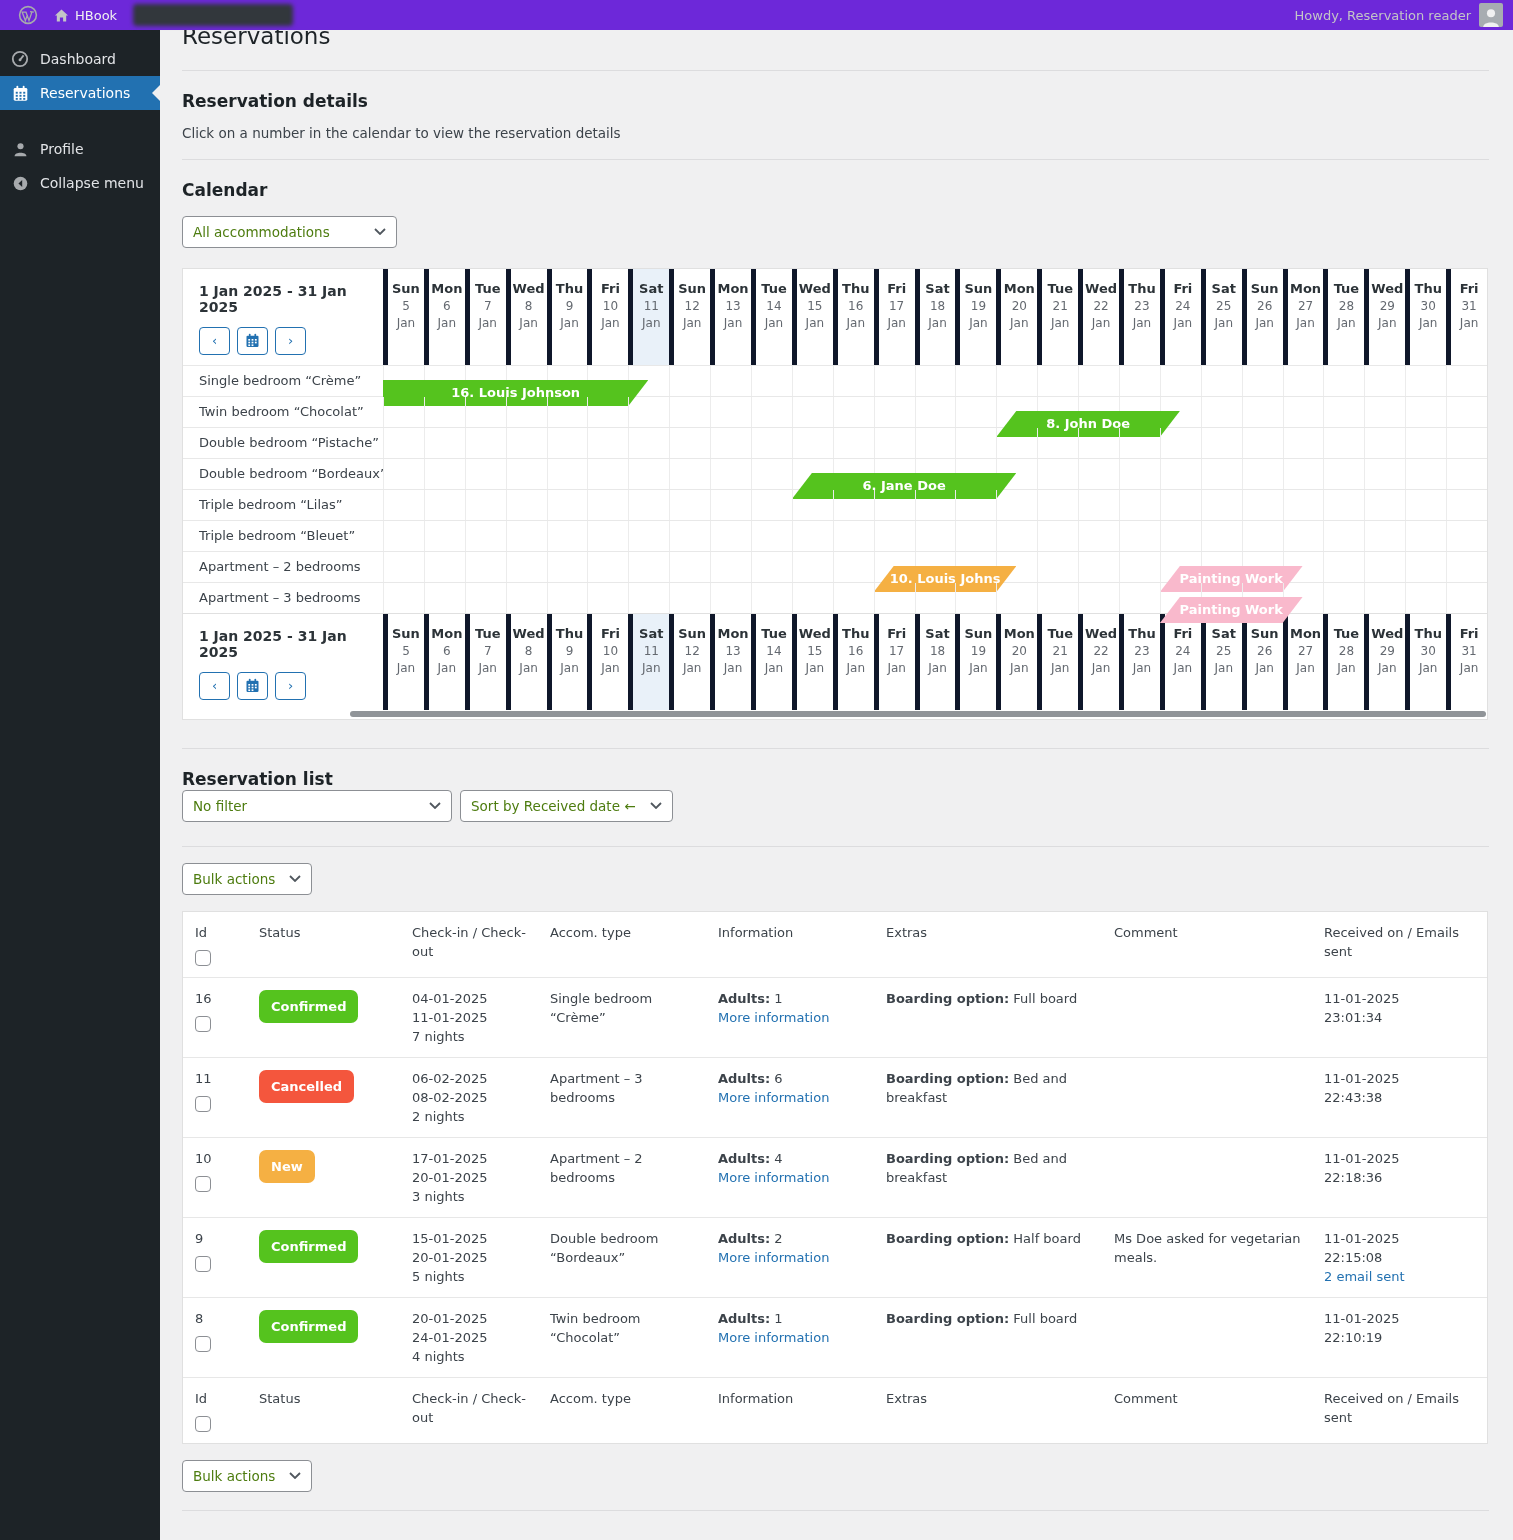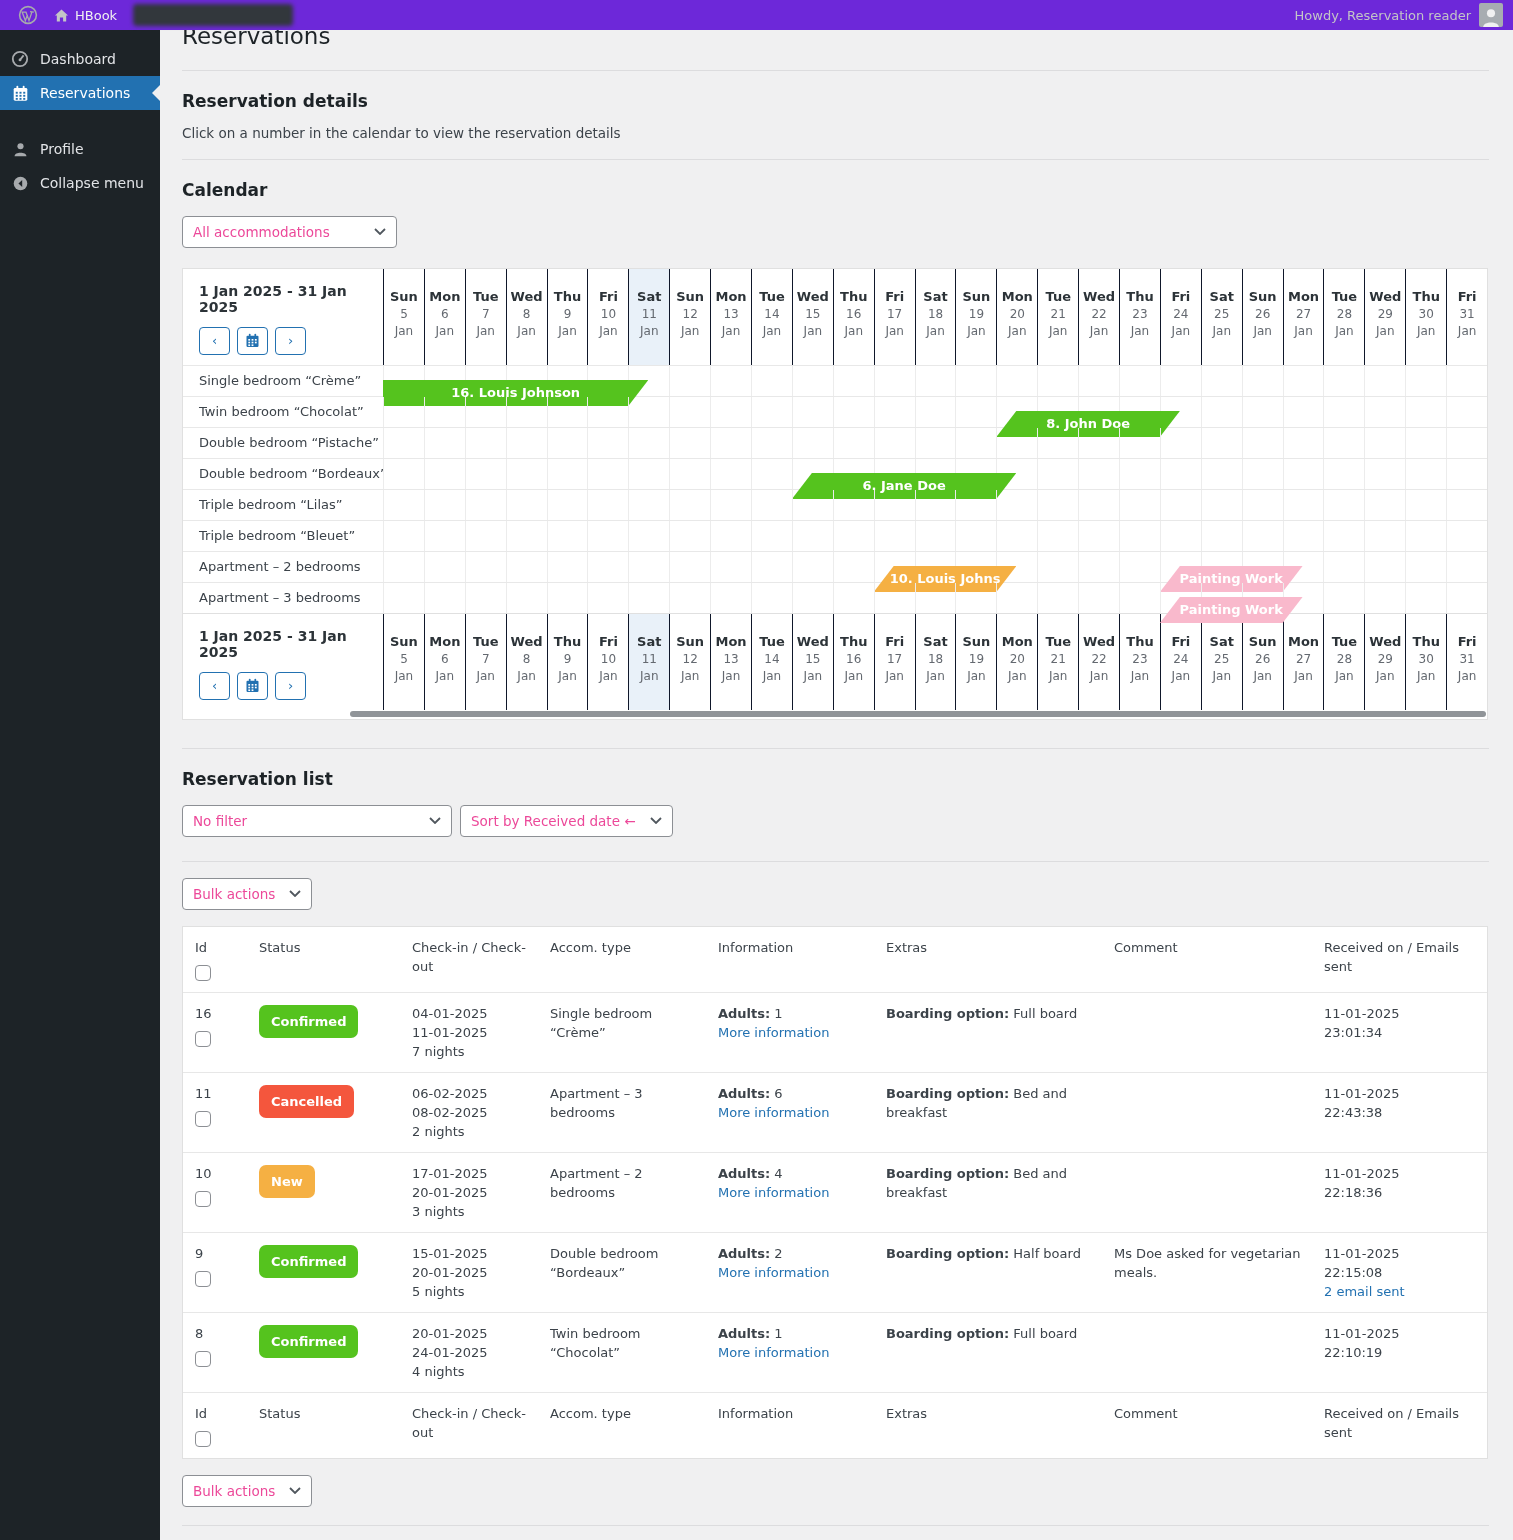--- a/index.html
+++ b/index.html
@@ -40,43 +40,43 @@
   
   #content { margin-left:160px; padding:22px 24px 40px 22px; }
   h1.page-title { font-size:23px; font-weight:400; color:#1d2327; line-height:1.3; }
   h2.section { font-size:17px; font-weight:700; color:#1d2327; margin-top:20px; }
   p.hint { margin-top:14px; font-size:13.5px; color:#3c434a; }
   hr.rule { border:0; border-top:1px solid #dcdcde; margin-top:18px; }
   
   .select {
     display:inline-flex; align-items:center; justify-content:space-between;
     background:#fff; border:1px solid #8c8f94; border-radius:4px;
-    height:32px; padding:0 10px; font-size:13.5px; color:#ec4899; cursor:pointer;
+    height:32px; padding:0 10px; font-size:13.5px; color:#4d7c0f; cursor:pointer;
     vertical-align:middle;
   }
   .select .chev { margin-left:14px; display:flex; }
   .sel-accom { width:215px; margin-top:16px; }
   .sel-filter { width:270px; }
   .sel-sort { width:auto; }
   .sel-bulk { width:auto; }
-  .filters-row { margin-top:16px; display:flex; gap:8px; }
+  .filters-row { margin-top:1px; display:flex; gap:8px; }
   
   .cal-table { width:1306px; margin-top:20px; background:#fff; border:1px solid #e0e0e0; position:relative; }
   .cal-row { display:flex; }
   .cal-corner { width:200px; flex:0 0 200px; padding:14px 0 10px 16px; }
   .cal-range { font-size:14px; font-weight:700; color:#2c3338; }
   .cal-navs { display:flex; gap:7px; margin-top:12px; }
   .nav-btn {
     width:31px; height:28px; border:1px solid #2271b1; background:#fff; color:#2271b1;
     border-radius:4px; display:flex; align-items:center; justify-content:center;
     font-size:13px; cursor:pointer;
   }
   .cal-days { flex:1; display:flex; }
   .cal-daycell {
-    flex:1; text-align:center; padding-top:20px; border-left:1px solid #0f172a;
+    flex:1; text-align:center; padding-top:12px; border-left:5px solid #0f172a;
     display:flex; flex-direction:column; gap:3px;
   }
   .cal-daycell .dow { font-weight:700; font-size:13px; color:#2c3338; }
   .cal-daycell .dnum, .cal-daycell .dmon { font-size:12px; color:#646970; }
   .cal-daycell.hl { background:#e9f1f9; }
   .room-row { border-top:1px solid #e8e8e8; height:31px; }
   .room-label { width:200px; flex:0 0 200px; font-size:13px; color:#3c434a; line-height:30px; padding-left:16px;
     white-space:nowrap; overflow:hidden; }
   .room-days { flex:1; display:flex; position:relative; }
   .dgrid { flex:1; border-left:1px solid #ececec; }

